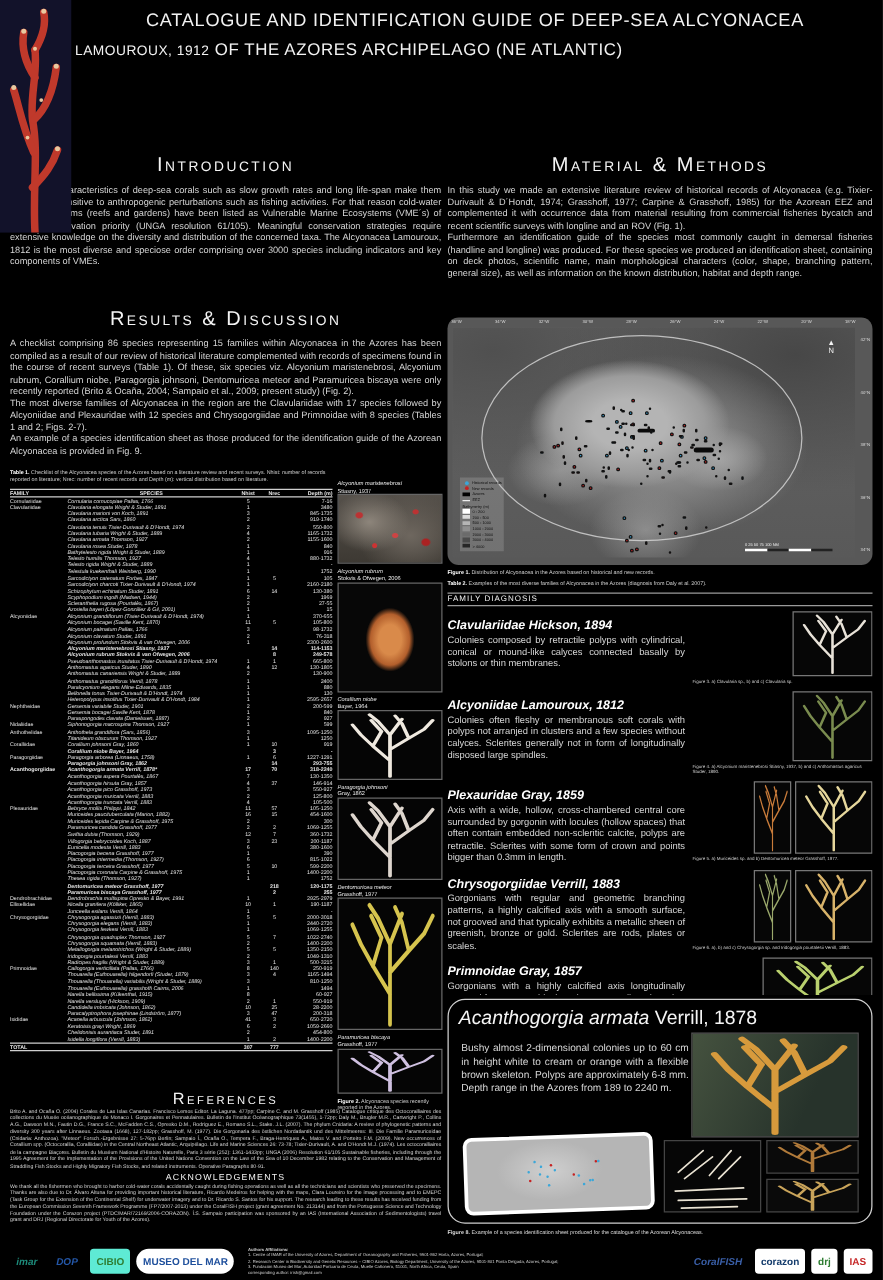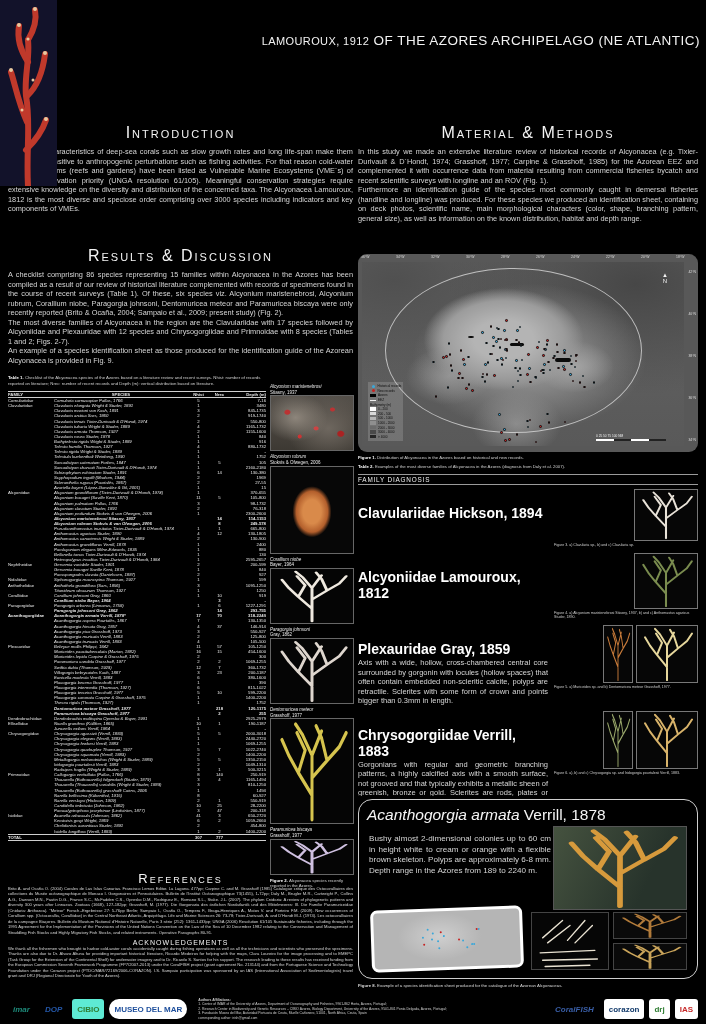--- a/index.html
+++ b/index.html
@@ -6,21 +6,21 @@
   *{box-sizing:border-box;-webkit-text-size-adjust:none;}
   #poster{position:relative;width:706px;height:1024px;background:#000;overflow:hidden;
           font-family:"Liberation Sans",sans-serif;color:#ddd;}
   .sc{font-variant:small-caps;}
   .jtext{text-align:justify;color:#d6d6d6;}
   .abs{position:absolute;}
   
   #coral-art{position:absolute;left:0;top:0;width:57px;height:186px;background:#12122a;z-index:3;}
   #title1{position:absolute;left:60px;right:6px;top:9px;text-align:center;color:#f2f2f2;
           font-size:14.5px;letter-spacing:.6px;font-weight:400;}
-  #title2{position:absolute;left:60px;right:6px;top:31px;text-align:right;color:#f2f2f2;}
+  #title2{position:absolute;left:60px;right:6px;top:31px;text-align:left;color:#f2f2f2;}
   #title2 .t2a{font-size:11px;letter-spacing:.4px;}
   #title2 .t2b{font-size:13.5px;letter-spacing:.5px;}
   #authors{position:absolute;left:60px;right:6px;top:76px;text-align:center;color:#e9e9e9;
            font-size:10px;letter-spacing:.4px;}
   
   .colL{left:8px;width:345px;}
   .colR{left:358px;width:340px;}
   h2.sec{margin:0;text-align:center;color:#f4f4f4;font-weight:400;font-size:16px;letter-spacing:2px;}
   .body-sm{font-size:7.35px;line-height:1.3;}
   .cap{font-size:4.3px;line-height:1.35;color:#cfcfcf;}
@@ -82,21 +82,21 @@
   #scale{position:absolute;right:18px;bottom:5px;font-size:3.2px;color:#eee;}
   #scale .bar{display:flex;height:2.2px;width:70px;margin-top:1px;}
   #scale .bar i{flex:1;}
   #north{position:absolute;right:16px;top:10px;color:#f4f4f4;font-size:6px;text-align:center;line-height:1;}
   
   #fd-head{position:absolute;left:358px;top:474px;width:340px;font-size:6.4px;letter-spacing:.8px;color:#f0f0f0;
            border-top:1px solid #9a9a9a;border-bottom:1px solid #9a9a9a;padding:1px 0;}
   #fd{position:absolute;left:358px;top:484px;width:340px;height:312px;overflow:hidden;}
   .fam{display:flex;margin-top:5px;}
   .fam-text{width:196px;flex:none;padding-right:6px;}
-  .fam-text h4{margin:16px 0 1px 0;font-size:14px;color:#fff;}
+  .fam-text h4{margin:6px 0 1px 0;font-size:10px;color:#fff;font-style:italic;}
   .fam-text p{margin:0;font-size:7.5px;line-height:1.27;}
   .fam-side{flex:1;}
   .fam-thumbs{display:flex;flex-wrap:wrap;gap:3px;justify-content:flex-end;}
   .thumb{background:#060606;border:1px solid #777;}
   .fam-cap{font-size:3.6px;line-height:1.3;color:#cfcfcf;margin-top:2px;}
   
   #f8{position:absolute;left:358px;top:799px;width:340px;height:180px;border:1.5px solid #cfcfcf;
       border-radius:14px;padding:6px 8px;}
   #f8-title{font-size:15.5px;color:#f5f5f5;font-weight:300;}
   #f8-title i{font-style:italic;}
@@ -138,20 +138,21 @@
           <circle cx="45" cy="53" r="2"></circle>
           <circle cx="19" cy="25" r="2"></circle>
         <circle cx="35" cy="9" r="2"></circle>
           <circle cx="46" cy="119" r="2"></circle>
           <circle cx="28" cy="39" r="1.6"></circle>
         <circle cx="22" cy="110" r="1.5"></circle>
           <circle cx="33" cy="80" r="1.5"></circle>
       </g>
     </svg>
   </div>
+  <div id="title1">CATALOGUE AND IDENTIFICATION GUIDE OF DEEP-SEA ALCYONACEA</div>
   <div id="title2">
     <span class="t2a">LAMOUROUX, 1912</span><span class="t2b"> OF THE AZORES ARCHIPELAGO (NE ATLANTIC)</span>
   </div>
 
   <h2 class="sec sc abs colL" style="top:124px;">Introduction</h2>
   <div class="abs colL body-sm jtext" style="top:147px;">Life history characteristics of deep-sea corals such as slow growth rates and long life-span make them particularly sensitive to anthropogenic perturbations such as fishing activities. For that reason cold-water coral ecosystems (reefs and gardens) have been listed as Vulnerable Marine Ecosystems (VME´s) of utmost conservation priority (UNGA resolution 61/105). Meaningful conservation strategies require extensive knowledge on the diversity and distribution of the concerned taxa. The Alcyonacea Lamouroux, 1812 is the most diverse and speciose order comprising over 3000 species including indicators and key components of VMEs.</div>
 
   <h2 class="sec sc abs colL" style="top:247px;">Results &amp; Discussion</h2>
   <div class="abs colL body-sm jtext" style="top:270px;">
     <div>A checklist comprising 86 species representing 15 families within Alcyonacea in the Azores has been compiled as a result of our review of historical literature complemented with records of specimens found in the course of recent surveys (Table 1). Of these, six species viz. Alcyonium maristenebrosi, Alcyonium rubrum, Corallium niobe, Paragorgia johnsoni, Dentomuricea meteor and Paramuricea biscaya were only recently reported (Brito &amp; Ocaña, 2004; Sampaio et al., 2009; present study) (Fig. 2).</div>
@@ -1042,35 +1043,37 @@
   </div>
   <div class="abs cap" style="left:358px;top:464px;width:340px;">
     <b>Table 2.</b><span> Examples of the most diverse families of Alcyonacea in the Azores (diagnosis from Daly et al. 2007).</span>
   </div>
 
   <div id="fd-head">FAMILY DIAGNOSIS</div>
   <div id="fd">
       <div class="fam">
         <div class="fam-text">
           <h4>Clavulariidae Hickson, 1894</h4>
+          <p class="jtext">Colonies composed by retractile polyps with cylindrical, conical or mound-like calyces connected basally by stolons or thin membranes.</p>
         </div>
         <div class="fam-side">
           <div class="fam-thumbs">
             <div class="thumb" style="width: 64px; height: 52px;"><svg viewBox="0 0 60 60" width="100%" height="100%" preserveAspectRatio="none">
                 <g stroke="#e8e2d8" fill="none" stroke-width="2" stroke-linecap="round">
                   <path d="M30 58 L30 34 M30 44 L20 31 M20 31 L13 21 M20 31 L25 18 M30 34 L41 24 M41 24 L37 11 M41 24 L50 16 M30 34 L30 21 M30 21 L23 9 M30 21 L37 7 M25 18 L19 8 M13 21 L8 12 M50 16 L55 8 M37 11 L33 4 M23 9 L18 3"></path>
                 </g>
               </svg></div>
           </div>
           <div class="fam-cap">Figure 3. a) Clavularia sp., b) and c) Clavularia sp.</div>
         </div>
       </div>
       <div class="fam">
         <div class="fam-text">
           <h4>Alcyoniidae Lamouroux, 1812</h4>
+          <p class="jtext">Colonies often fleshy or membranous soft corals with polyps not arranjed in clusters and a few species without calyces. Sclerites generally not in form of longitudinally disposed large spindles.</p>
         </div>
         <div class="fam-side">
           <div class="fam-thumbs">
             <div class="thumb" style="width: 64px; height: 56px;"><svg viewBox="0 0 60 60" width="100%" height="100%" preserveAspectRatio="none">
                 <g stroke="#7a8c4f" fill="none" stroke-width="2" stroke-linecap="round">
                   <path d="M30 58 L30 34 M30 44 L20 31 M20 31 L13 21 M20 31 L25 18 M30 34 L41 24 M41 24 L37 11 M41 24 L50 16 M30 34 L30 21 M30 21 L23 9 M30 21 L37 7 M25 18 L19 8 M13 21 L8 12 M50 16 L55 8 M37 11 L33 4 M23 9 L18 3"></path>
                 </g>
               </svg></div>
           </div>
           <div class="fam-cap">Figure 4. a) Alcyonium maristenebrosi Stiasny, 1937, b) and c) Anthomastus agaricus Studer, 1890.</div>

